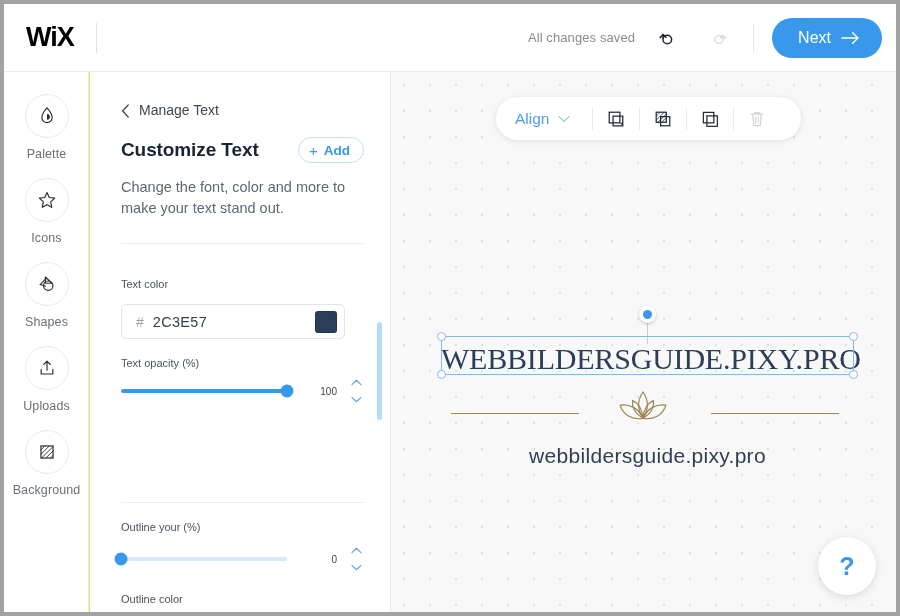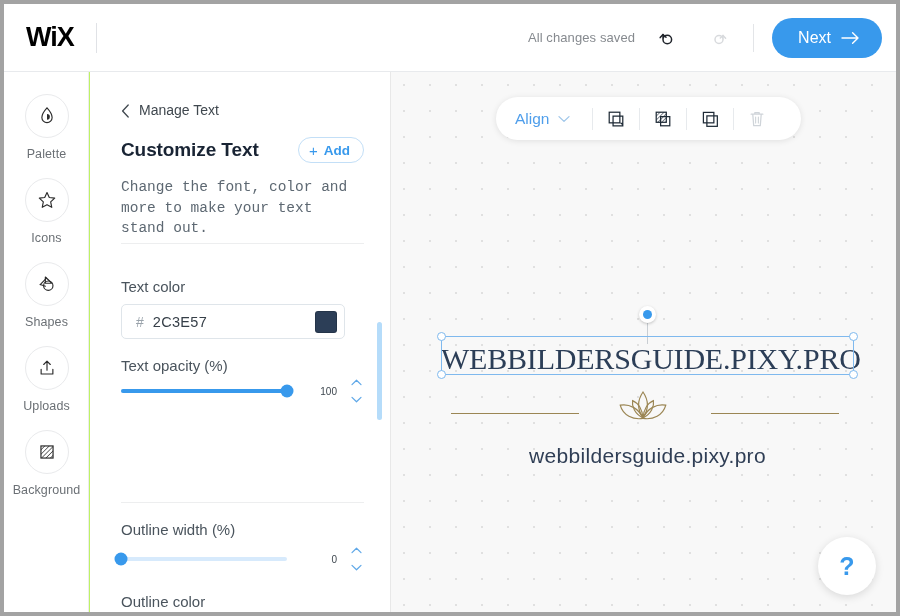--- a/index.html
+++ b/index.html
@@ -207,37 +207,36 @@
     font-family: "Liberation Sans", sans-serif;
   }
   #add-button .plus { font-size: 15px; font-weight: 400; }
 
   #panel-desc {
     margin: 14px 0 0 31px;
     width: 232px;
     font-size: 14.5px;
     line-height: 1.42;
     color: #5d6872;
-    font-family: Liberation Mono, monospace;
   }
 
   .panel-rule {
     position: absolute;
     left: 31px;
     width: 243px;
     height: 1px;
     background: #edeeef;
   }
   #rule-1 { top: 171px; }
   #rule-2 { top: 430px; }
 
   .field-label {
     position: absolute;
     left: 31px;
-    font-size: 15px;
+    font-size: 11px;
     color: #4a545d;
   }
 
   .color-input {
     position: absolute;
     left: 31px;
     width: 224px;
     height: 35px;
     border: 1px solid #dfe5ea;
     border-radius: 5px;
@@ -648,21 +647,21 @@
           <path d="M1 5.6 L5.5 1.2 L10 5.6" fill="none" stroke="#5fa8e8" stroke-width="1.2" stroke-linecap="round" stroke-linejoin="round"></path>
         </svg>
         <svg width="11" height="7" viewBox="0 0 11 7">
           <path d="M1 1.4 L5.5 5.8 L10 1.4" fill="none" stroke="#5fa8e8" stroke-width="1.2" stroke-linecap="round" stroke-linejoin="round"></path>
         </svg>
       </div>
     </div>
 
     <div class="panel-rule" id="rule-2"></div>
 
-    <div class="field-label" style="top:449px;">Outline width (%)</div>
+    <div class="field-label" style="top:449px;">Outline your (%)</div>
     <div class="slider-row" style="top:476px;">
       <div class="slider-track">
         <div class="slider-fill" id="fill-outline" style="width: 0%;"></div>
         <div class="slider-knob" id="knob-outline" style="left: 0%;"></div>
       </div>
       <div class="slider-value">0</div>
       <div class="stepper">
         <svg width="11" height="7" viewBox="0 0 11 7">
           <path d="M1 5.6 L5.5 1.2 L10 5.6" fill="none" stroke="#5fa8e8" stroke-width="1.2" stroke-linecap="round" stroke-linejoin="round"></path>
         </svg>

